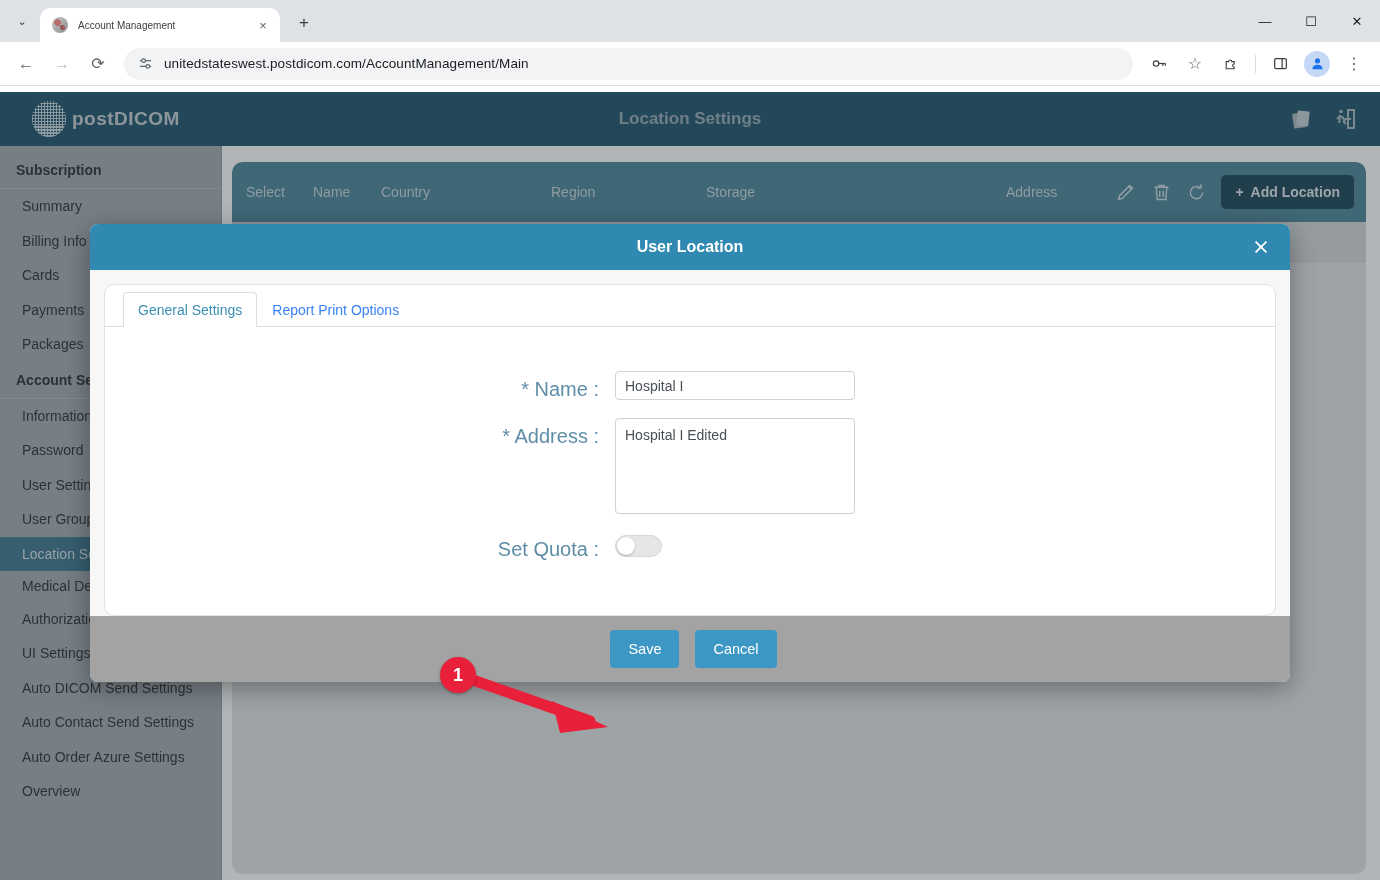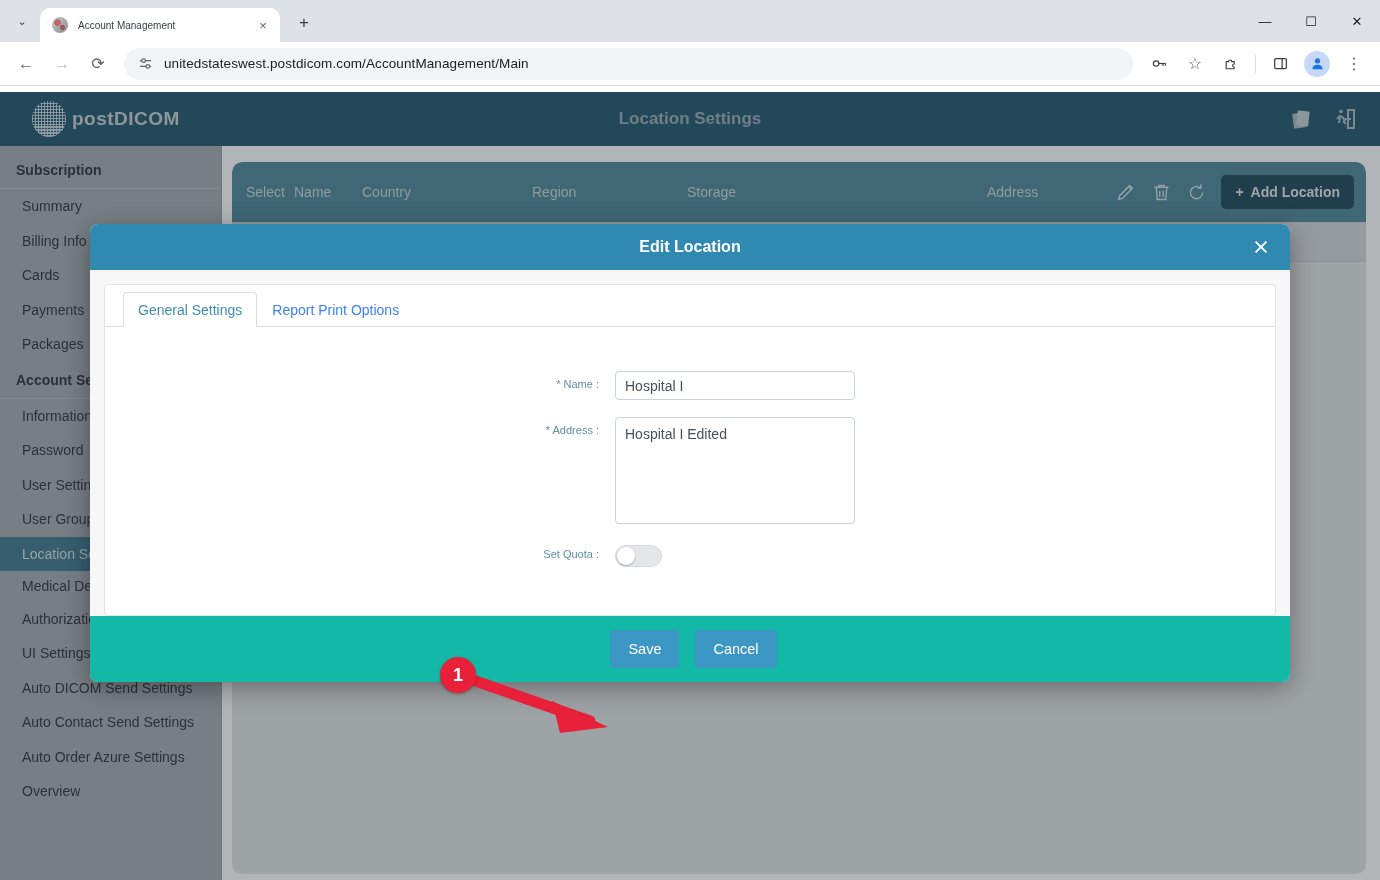--- a/index.html
+++ b/index.html
@@ -147,21 +147,21 @@
     height: 712px; position: relative; overflow: hidden;
   }
   .table-head {
     height: 60px; background: #4a8094; border-radius: 10px 10px 0 0;
     display: flex; align-items: center; position: relative;
   }
   .th {
     font-size: 14px; color: #b9cad1; white-space: nowrap;
   }
   .th.c-select { width: 62px; padding-left: 14px; }
-  .th.c-name   { width: 68px; }
+  .th.c-name   { width: 68px; margin-left: 19px; }
   .th.c-country{ width: 170px; }
   .th.c-region { width: 155px; }
   .th.c-storage{ width: 300px; }
   .th.c-address{ width: 170px; }
   .head-actions {
     position: absolute; right: 12px; display: flex;
     align-items: center; gap: 14px;
   }
   .head-icon { color: #c3d2d8; display: flex; align-items: center; }
   .add-btn {
@@ -204,21 +204,21 @@
   }
   .modal-title { font-size: 16px; color: #ffffff; font-weight: bold; }
   .modal-close {
     position: absolute; right: 16px; top: 50%; transform: translateY(-50%);
     color: #ffffff; width: 26px; height: 26px;
     display: flex; align-items: center; justify-content: center;
   }
   .modal-body { padding: 14px 14px 0 14px; }
   .card {
     background: #ffffff; border: 1px solid #e2e2e2;
-    border-radius: 4px; padding: 0 0 28px 0; min-height: 332px;
+    border-radius: 10px; padding: 0 0 28px 0; min-height: 332px;
   }
   .tabs {
     display: flex; align-items: flex-end;
     border-bottom: 1px solid #dddddd; padding-left: 18px; height: 42px;
   }
   .tab-btn {
     font-size: 14px; color: #3b82f6; padding: 9px 14px;
     border: 1px solid transparent; border-bottom: none;
     border-radius: 4px 4px 0 0; background: transparent; font-family: inherit;
     margin-bottom: -1px;
@@ -228,47 +228,47 @@
     border-color: #dddddd; border-bottom-color: #ffffff;
   }
 
   .form { padding-top: 44px; }
   .form-row {
     display: flex; align-items: flex-start;
     margin-bottom: 17px;
   }
   .form-label {
     width: 510px; text-align: right; padding-right: 16px;
-    font-size: 11px; color: #5f8fa8; padding-top: 7px;
+    font-size: 20px; color: #5f8fa8; padding-top: 7px;
   }
   .text-input {
     width: 240px; height: 29px; border: 1px solid #ccd3d8;
     border-radius: 4px; padding: 0 9px; font-size: 14px;
     color: #4a4f54; font-family: inherit; background: #fff;
   }
   .text-area {
-    width: 240px; height: 107px; border: 1px solid #ccd3d8;
+    width: 240px; height: 96px; border: 1px solid #ccd3d8;
     border-radius: 4px; padding: 7px 9px; font-size: 14px;
     color: #4a4f54; font-family: inherit; resize: none; background: #fff;
     line-height: 1.3;
   }
   .toggle {
     width: 47px; height: 22px; border-radius: 11px;
     background: #e4e6e8; border: 1px solid #d6d9dc;
     position: relative; margin-top: 4px;
   }
   .toggle-knob {
     position: absolute; left: 1px; top: 1px;
     width: 18px; height: 18px; border-radius: 50%;
     background: #ffffff; box-shadow: 0 1px 2px rgba(0,0,0,.25);
   }
 
   .modal-foot {
     height: 66px; display: flex; align-items: center;
-    justify-content: center; gap: 16px; background: #14b8a6; padding-left: 7px;
+    justify-content: center; gap: 16px; background: #a3a3a3; padding-left: 7px;
   }
   .btn {
     min-width: 66px; height: 38px; border: none; border-radius: 4px;
     background: #3d97c5; color: #ffffff; font-size: 14.5px;
     font-family: inherit; padding: 0 18px;
   }
 
   
   .annotation {
     position: absolute; left: 440px; top: 553px;
@@ -453,21 +453,21 @@
           </div>
 
         </div>
       </div>
     </div>
 
     <div class="dimmer"></div>
 
     <div class="modal">
       <div class="modal-head">
-        <div class="modal-title">Edit Location</div>
+        <div class="modal-title">User Location</div>
         <div class="modal-close">
           <svg width="18" height="18" viewBox="0 0 20 20" fill="none" stroke="#ffffff" stroke-width="2.1">
             <line x1="4" y1="4" x2="16" y2="16"></line>
               <line x1="16" y1="4" x2="4" y2="16"></line>
           </svg>
         </div>
       </div>
 
       <div class="modal-body">
         <div class="card">

